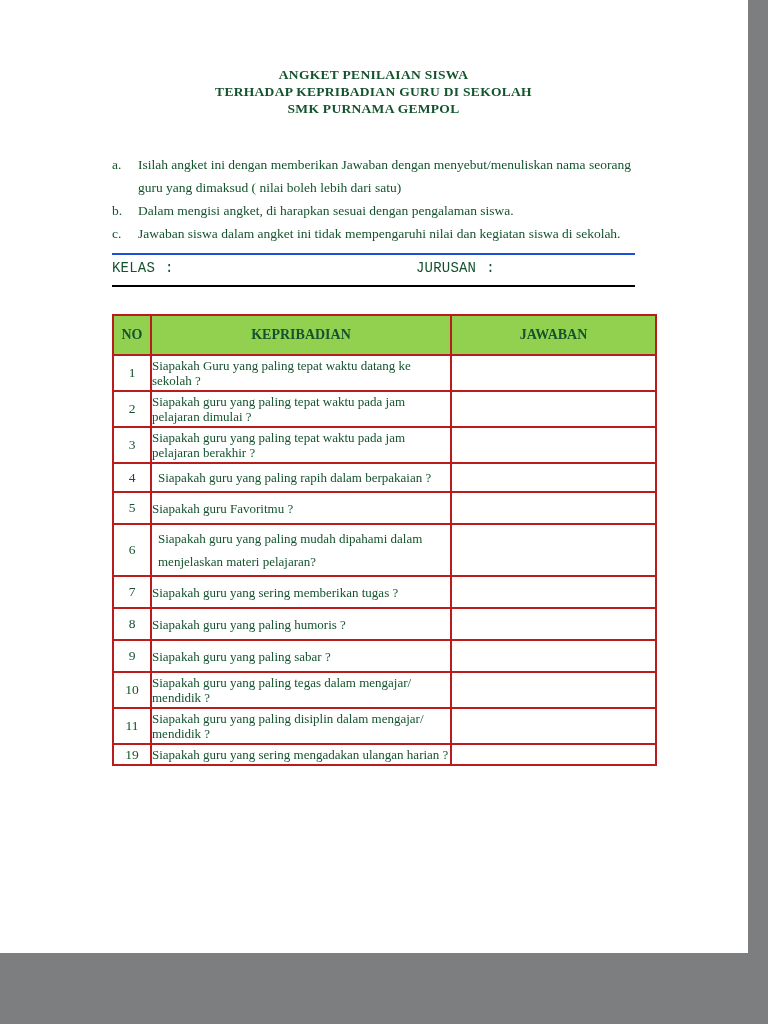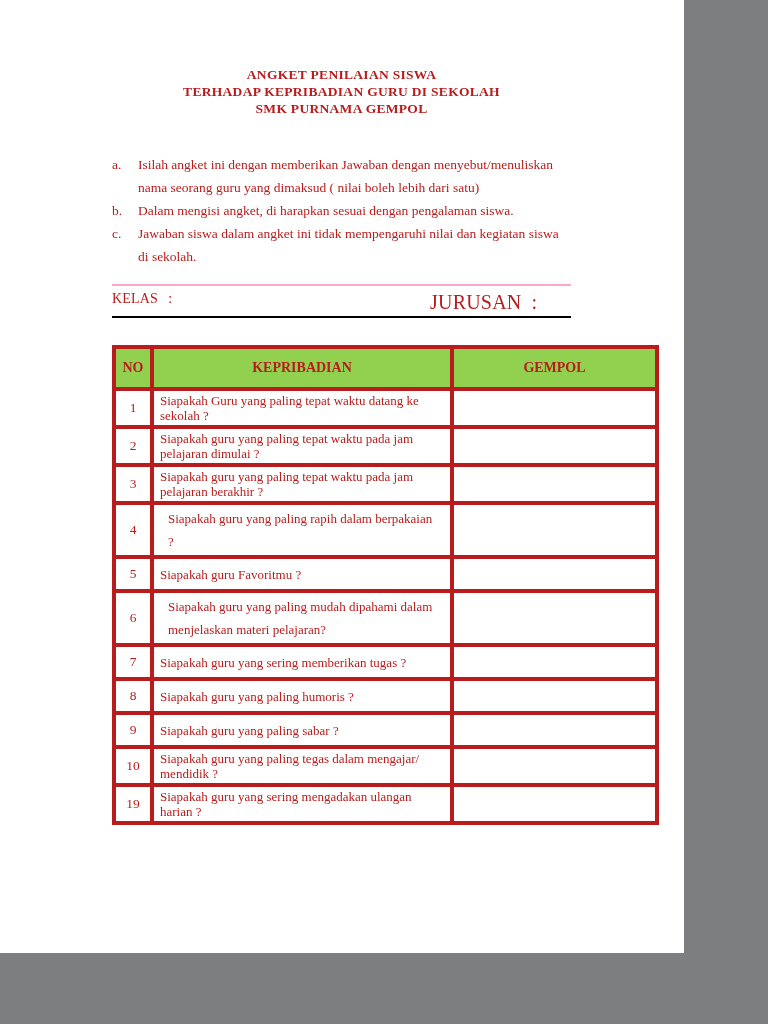--- a/index.html
+++ b/index.html
@@ -11,86 +11,87 @@
   .viewport {
     width: 768px;
     height: 1024px;
     background: #7c7e80;
     position: relative;
     overflow: hidden;
   }
   .page {
     position: absolute;
     top: 0; left: 0;
-    width: 684px;
+    width: 748px;
     height: 953px;
     background: #ffffff;
     box-sizing: border-box;
     padding: 66px 113px 0 112px;
-    color: #b91c1c;
+    color: #14532d;
   }
   
   .title-block { text-align: center; margin-bottom: 36px; }
   .title-line {
     font-weight: bold;
     font-size: 13.5px;
     line-height: 17px;
     letter-spacing: 0.3px;
   }
   
   .instr-heading { font-size: 13.5px; line-height: 23px; }
   .instr-list { margin-top: 0; }
   .instr-item { display: flex; font-size: 13.5px; line-height: 23px; }
   .instr-marker { width: 26px; flex: 0 0 26px; }
   .instr-text { flex: 1; }
   
   .fields-section {
-    margin-top: 16px;
-    border-top: 2px solid #f9a8d4;
+    margin-top: 8px;
+    border-top: 2px solid #1d4ed8;
     border-bottom: 2px solid #000;
     height: 30px;
     position: relative;
+    font-family: Liberation Mono, monospace;
   }
   .field-kelas { position: absolute; left: 0; top: 5px; font-size: 14px; }
-  .field-jurusan { position: absolute; left: 318px; top: 5px; font-size: 20px; }
+  .field-jurusan { position: absolute; left: 304px; top: 5px; font-size: 14px; }
   .field-label { letter-spacing: 0.2px; }
   .field-colon { margin-left: 10px; }
   
   table.qtable {
     margin-top: 27px;
     border-collapse: collapse;
     width: 543px;
     table-layout: fixed;
   }
   .qtable col.c-no { width: 38px; }
   .qtable col.c-q  { width: 300px; }
   .qtable col.c-a  { width: 205px; }
-  .qtable th, .qtable td { border: 4px solid #b91c1c; }
+  .qtable th, .qtable td { border: 2px solid #b91c1c; }
   .qtable th {
     font-size: 14px;
     font-weight: bold;
     height: 36px;
     text-align: center;
     vertical-align: middle;
   }
   .qtable td.no {
     text-align: center;
     vertical-align: middle;
     font-size: 13.5px;
   }
   .qtable td.q {
     font-size: 13px;
     line-height: 15px;
-    padding: 2px 6px;
+    padding: 2px 0;
     vertical-align: middle;
   }
   .qtable td.a { }
   tr.r-single td.q { height: 26px; }
   tr.r-single td   { height: 26px; }
-  tr.r-tall td.q   { line-height: 23px; padding: 2px 14px; margin-top: 6px; }
+  tr.r-tall td.q   { line-height: 23px; padding: 2px 6px; margin-top: 6px; }
 </style>
 </head>
 <body>
 
 <div class="viewport">
   <div class="page">
 
     <div class="title-block">
       <div class="title-line">ANGKET PENILAIAN SISWA</div>
       <div class="title-line">TERHADAP  KEPRIBADIAN GURU DI SEKOLAH</div>
@@ -124,21 +125,21 @@
     <table class="qtable">
       <colgroup>
           <col class="c-no">
           <col class="c-q">
           <col class="c-a">
         </colgroup>
       <tbody>
         <tr style="background: rgb(146, 208, 80);">
           <th>NO</th>
           <th>KEPRIBADIAN</th>
-          <th>GEMPOL</th>
+          <th>JAWABAN</th>
         </tr>
         <tr>
           <td class="no">1</td>
           <td class="q">Siapakah Guru yang paling tepat waktu datang ke sekolah ?</td>
           <td class="a"></td>
         </tr>
         <tr>
           <td class="no">2</td>
           <td class="q">Siapakah guru yang paling tepat waktu pada jam pelajaran dimulai ?</td>
           <td class="a"></td>
@@ -177,20 +178,25 @@
           <td class="no">9</td>
           <td class="q">Siapakah guru yang paling sabar ?</td>
           <td class="a"></td>
         </tr>
         <tr>
           <td class="no">10</td>
           <td class="q">Siapakah guru yang paling tegas dalam mengajar/ mendidik ?</td>
           <td class="a"></td>
         </tr>
         <tr>
+          <td class="no">11</td>
+          <td class="q">Siapakah guru yang paling disiplin dalam mengajar/ mendidik ?</td>
+          <td class="a"></td>
+        </tr>
+        <tr>
           <td class="no">19</td>
           <td class="q">Siapakah guru yang sering mengadakan ulangan harian ?</td>
           <td class="a"></td>
         </tr>
       </tbody>
     </table>
 
   </div>
 </div>
 

